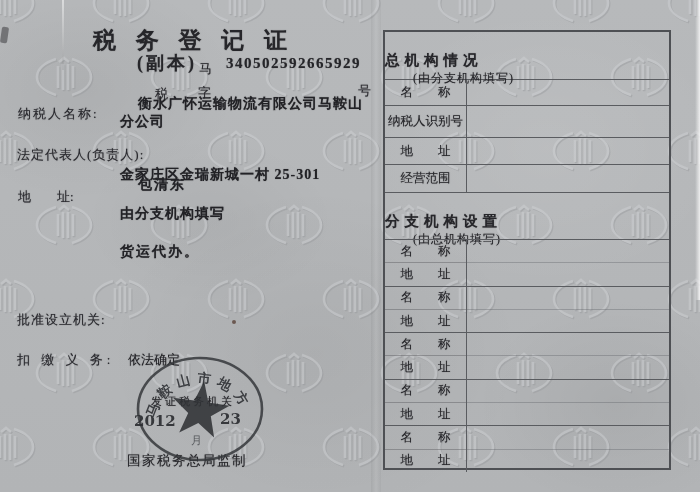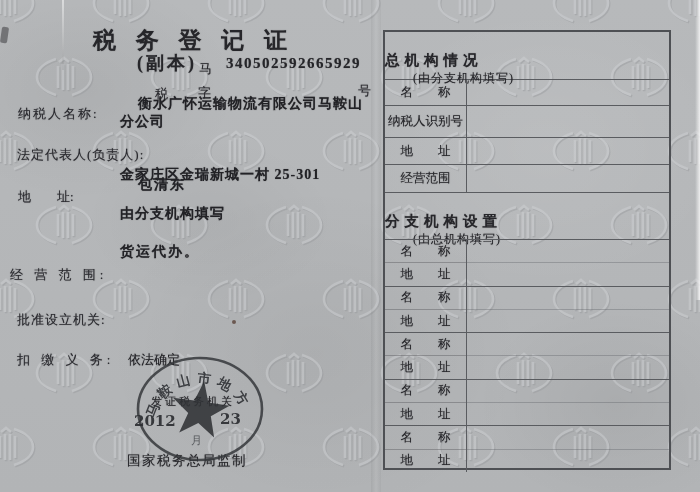--- a/index.html
+++ b/index.html
@@ -189,21 +189,20 @@
   <div id="f-name-v2" class="abs txt value">分公司</div>
 
   <div id="f-rep-l" class="abs txt label">法定代表人(负责人):</div>
   <div id="f-rep-v" class="abs txt value">包清东</div>
 
   <div id="f-addr-l" class="abs txt label">地　　址:</div>
   <div id="f-addr-v" class="abs txt value">金家庄区金瑞新城一村 25-301</div>
 
   <div id="f-reg-v" class="abs txt value">由分支机构填写</div>
 
-  <div id="f-scope-l" class="abs txt label">经 营 范 围:</div>
   <div id="f-scope-v" class="abs txt value">货运代办。</div>
 
   <div id="f-appr-l" class="abs txt label">批准设立机关:</div>
 
   <div id="f-with-l" class="abs txt label">扣 缴 义 务:</div>
   <div id="f-with-v" class="abs txt value">依法确定</div>
 
   <div id="issuer-label" class="abs txt">发证税务机关</div>
 
   <svg id="stamp" class="abs" viewBox="0 0 134 114">

